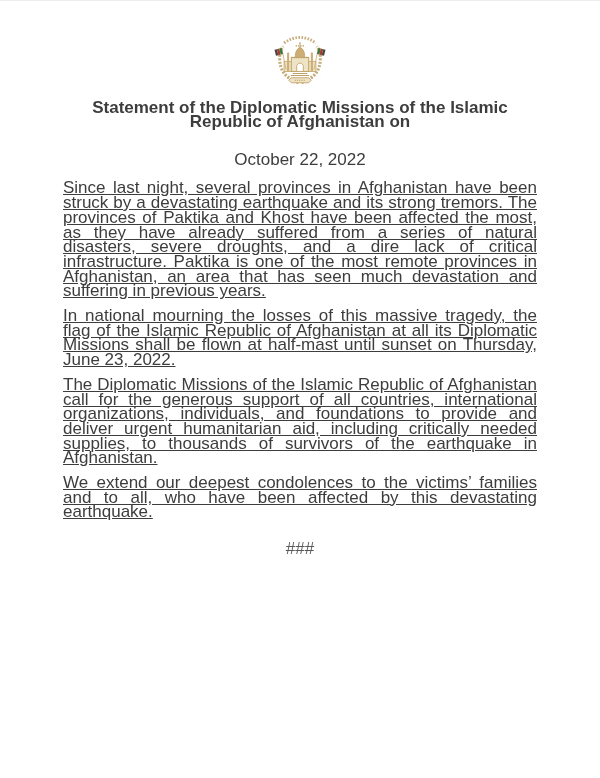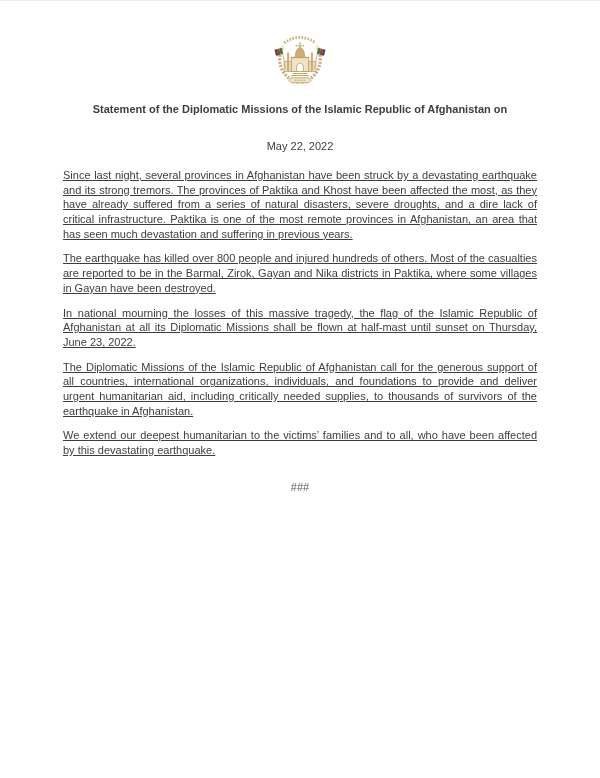--- a/index.html
+++ b/index.html
@@ -15,21 +15,21 @@
     border-top: 1px solid #ededed;
     box-sizing: border-box;
     overflow: hidden;
   }
   .page {
     width: 600px;
     height: 778px;
   }
   .content {
     margin: 0 63px;
-    font-size: 11px;
+    font-size: 17px;
     line-height: 14.7px;
   }
   .emblem-wrap {
     padding-top: 28px;
     text-align: center;
   }
   .emblem-wrap svg {
     display: inline-block;
   }
   .title {
@@ -108,26 +108,25 @@
 
         <path d="M21 50.5 l-2.6 2.6 2.6 2.6 h18 l2.6 -2.6 -2.6 -2.6 Z" style="fill:var(--color-goldfill,#efe3c6);stroke:var(--color-gold,#bfa268)" stroke-width="0.9"></path>
         <path d="M24.5 53.1 H35.5" fill="none" style="stroke:var(--color-gold,#bfa268)" stroke-width="1.2" stroke-dasharray="1.3 1"></path>
       </svg>
     </div>
 
     <div class="title">
       <div>Statement of the Diplomatic Missions of the Islamic Republic of Afghanistan on</div>
     </div>
 
-    <div class="date-line">May 22, 2022</div>
+    <div class="date-line">October 22, 2022</div>
 
     <div class="paragraphs">
       <p class="para">Since last night, several provinces in Afghanistan have been struck by a devastating earthquake and its strong tremors. The provinces of Paktika and Khost have been affected the most, as they have already suffered from a series of natural disasters, severe droughts, and a dire lack of critical infrastructure. Paktika is one of the most remote provinces in Afghanistan, an area that has seen much devastation and suffering in previous years.</p>
-      <p class="para">The earthquake has killed over 800 people and injured hundreds of others. Most of the casualties are reported to be in the Barmal, Zirok, Gayan and Nika districts in Paktika, where some villages in Gayan have been destroyed.</p>
       <p class="para">In national mourning the losses of this massive tragedy, the flag of the Islamic Republic of Afghanistan at all its Diplomatic Missions shall be flown at half-mast until sunset on Thursday, June 23, 2022.</p>
       <p class="para">The Diplomatic Missions of the Islamic Republic of Afghanistan call for the generous support of all countries, international organizations, individuals, and foundations to provide and deliver urgent humanitarian aid, including critically needed supplies, to thousands of survivors of the earthquake in Afghanistan.</p>
-      <p class="para">We extend our deepest humanitarian to the victims’ families and to all, who have been affected by this devastating earthquake.</p>
+      <p class="para">We extend our deepest condolences to the victims’ families and to all, who have been affected by this devastating earthquake.</p>
     </div>
 
     <div class="end-mark">###</div>
 
   </div>
 </div>
 
 </body></html>

